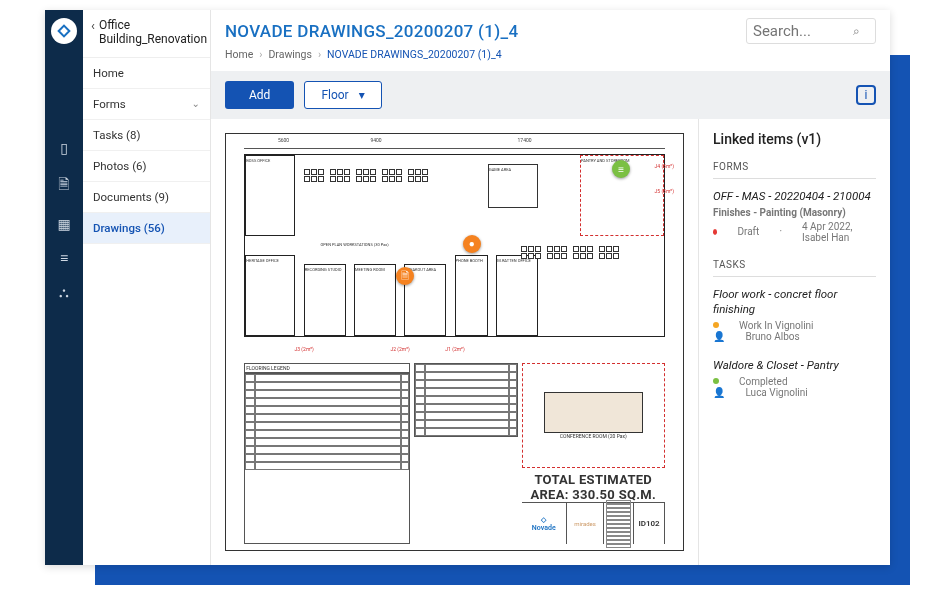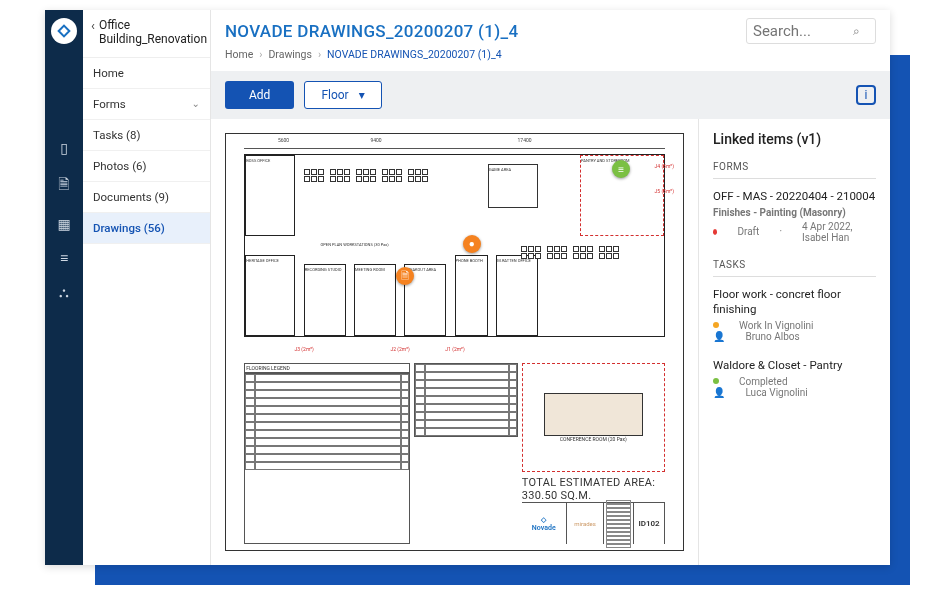--- a/index.html
+++ b/index.html
@@ -41,33 +41,33 @@
 .marker { position:absolute; width:18px; height:18px; border-radius:50%; display:flex; align-items:center; justify-content:center; color:#fff; font-size:10px; box-shadow:0 1px 3px rgba(0,0,0,.4); }
 .marker.green { background:#7bc043; }
 .marker.orange { background:#f58220; }
 .redbox { position:absolute; border:1.5px dashed #d32f2f; }
 .legend-area { position:absolute; left:4%; right:4%; bottom:6px; top:55%; display:flex; gap:4px; }
 .legend-table { flex:1; border:1px solid #555; display:grid; grid-template-columns:10px 1fr 8px; grid-auto-rows:8px; font-size:4px; }
 .legend-table > div { border:0.5px solid #777; }
 .conf-box { width:34%; display:flex; flex-direction:column; }
 .conf-room { border:1.5px dashed #d32f2f; flex:1; margin-bottom:4px; display:flex; flex-direction:column; align-items:center; justify-content:center; font-size:5px; }
 .conf-table { width:70%; height:40%; border:1px solid #333; background:#f0e6d8; }
-.area-txt { text-align:left; font-weight:normal; font-size:11px; letter-spacing:.3px; }
+.area-txt { text-align:center; font-weight:bold; font-size:13px; letter-spacing:.3px; }
 .titleblock { height:42px; border-top:1px solid #555; display:flex; font-size:4px; }
 .titleblock > div { border-right:1px solid #555; padding:2px; display:flex; flex-direction:column; justify-content:center; }
 .tb-logo { width:60px; align-items:center; color:#1970c2; font-size:7px; font-weight:600; }
 .tb-logo2 { width:50px; align-items:center; color:#c96; font-size:6px; }
 .tb-info { flex:1; display:grid; grid-template-columns:repeat(4,1fr); grid-template-rows:repeat(3,1fr); }
 .tb-info > div { border:.5px solid #888; padding:1px; font-size:4px; overflow:hidden; }
 .tb-id { width:40px; font-size:8px; font-weight:600; align-items:center; }
 .linked { width:192px; border-left:1px solid #e5e5e5; padding:12px 14px; overflow-y:auto; }
 .linked h2 { font-size:14px; font-weight:500; color:#222; margin-bottom:14px; }
 .linked .sect { font-size:10px; letter-spacing:.5px; color:#555; border-bottom:1px solid #ddd; padding-bottom:6px; margin-bottom:10px; margin-top:10px; }
 .item { margin-bottom:16px; }
-.item .title { font-size:11.5px; color:#222; margin-bottom:3px; line-height:1.3; }
+.item .title { font-size:11.5px; color:#222; margin-bottom:3px; line-height:1.3;font-style:italic; }
 .item .sub { font-size:10px; color:#777; margin-bottom:3px;font-weight:bold; }
 .item .meta { font-size:10px; color:#777; display:flex; align-items:center; gap:20px; }
 .dot { width:6px; height:6px; border-radius:50%; display:inline-block; }
 .dot.red { background:#e53935; }
 .dot.amber { background:#f5a623; }
 .dot.green { background:#7bc043; }
 .person-icon { color:#999; font-size:10px; }
 .tag { position:absolute; font-size:5px; color:#d32f2f; }
 .dim-label { position:absolute; font-size:5px; color:#444; }
 </style>

